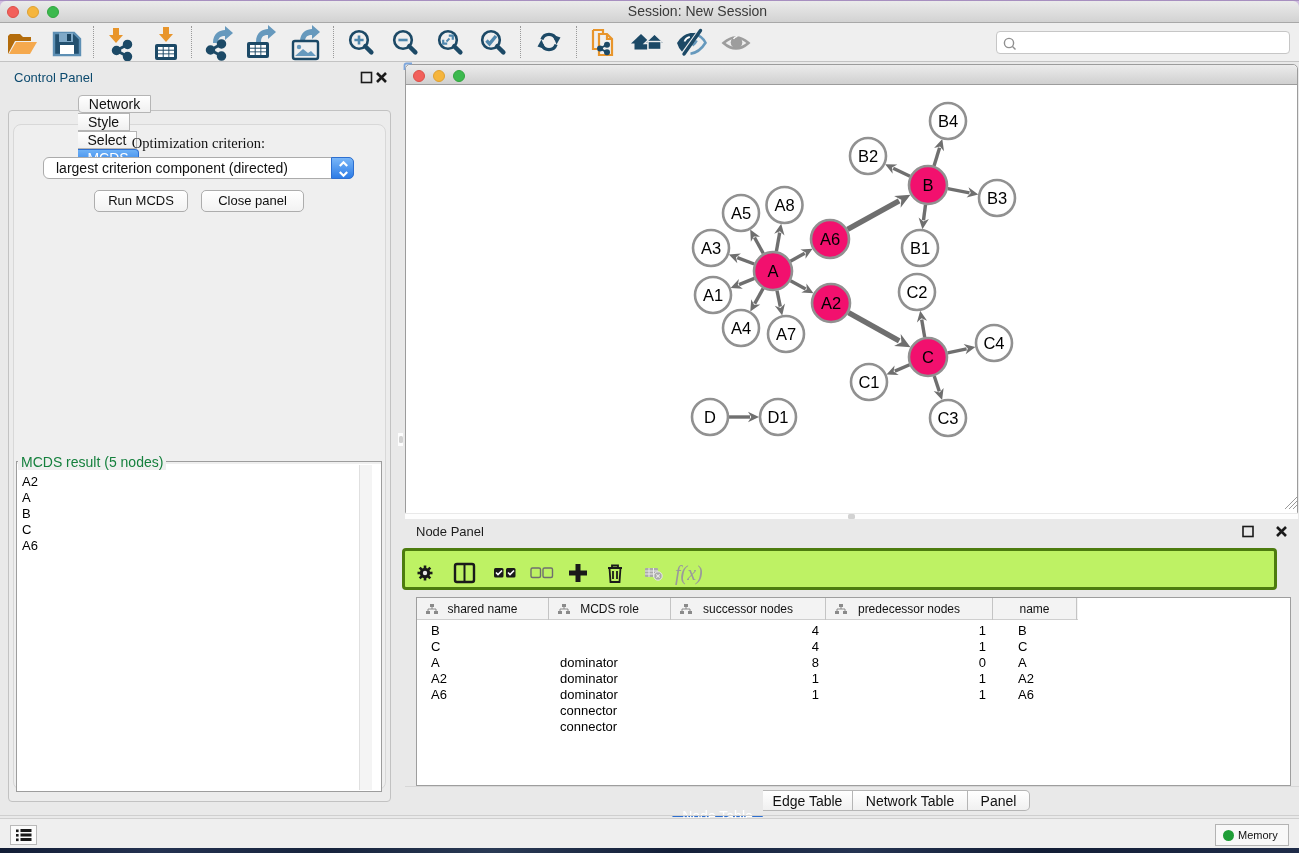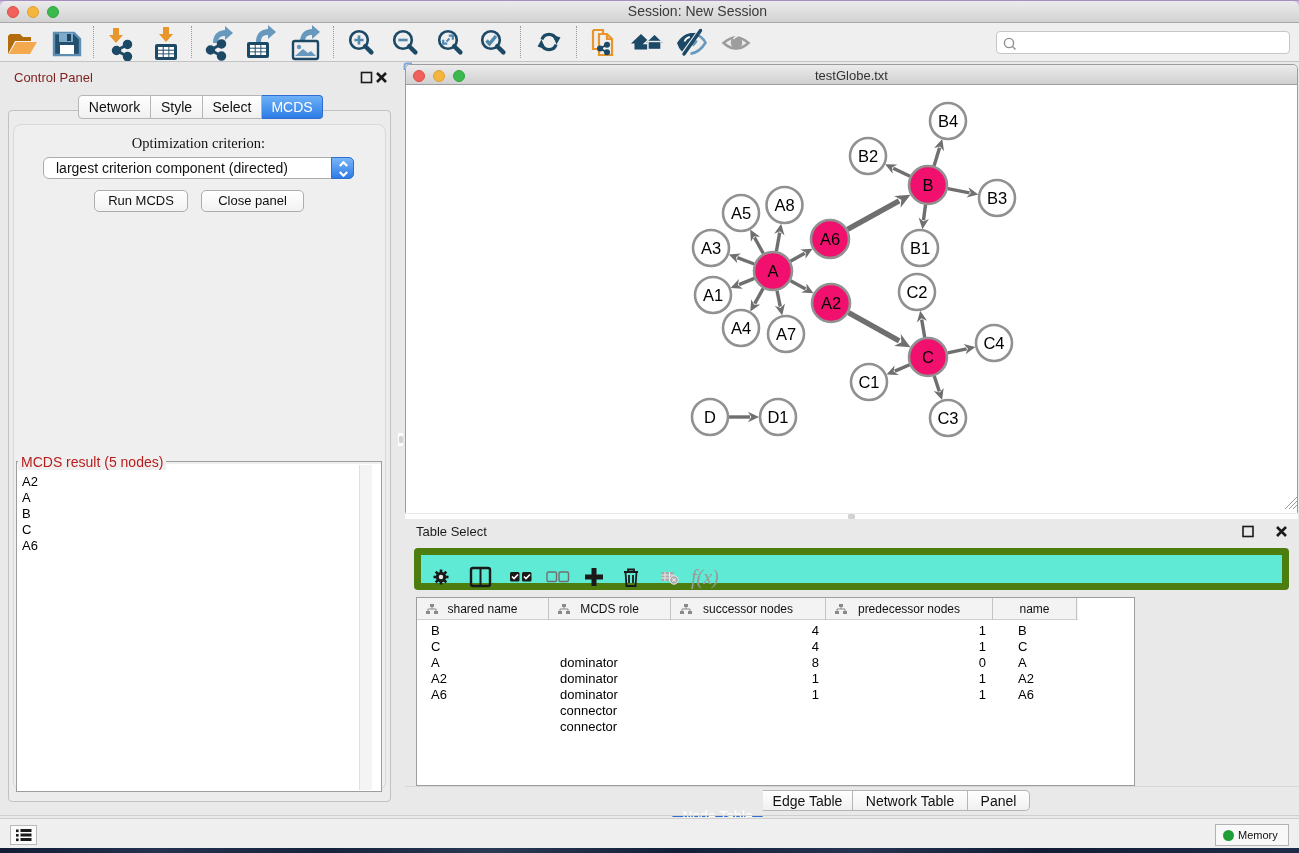--- a/index.html
+++ b/index.html
@@ -21,48 +21,48 @@
   #titlebar .g { left:47px; background:#3cb94e; border:1px solid #31a53f; }
 
   #toolbar { left:0; top:23px; width:1299px; height:39px; background:#efefef;
     border-bottom:1px solid #c3c3c3; }
   .tsep { position:absolute; top:3px; height:32px; width:0;
     border-left:1px dotted #9a9a9a; }
   #searchbox { position:absolute; left:996px; top:8px; width:294px; height:23px;
     background:#fff; border:1px solid #c6c6c6; border-radius:4px; }
 
   
-  #cp-title { left:14px; top:70px; font-size:13px; color:#7f1d1d; }
+  #cp-title { left:14px; top:70px; font-size:13px; color:#0c4a6e; }
   #cpbox { left:8px; top:110px; width:383px; height:692px; background:#ececec;
     border:1px solid #c2c2c2; border-radius:4px; }
   #cpinner { left:4px; top:13px; width:373px; height:666px; background:#efefef;
     border:1px solid #d8d8d8; border-radius:8px; }
 
-  .cptabs { left:78px; top:95px; height:24px; display:flex; font-size:14px; }
+  .cptabs { left:78px; top:95px; height:24px; display:flex; font-size:14px;flex-direction:column; }
   .cptab { background:linear-gradient(#ffffff,#f0f0f0); border:1px solid #b5b5b5;
     border-left:none; color:#111; display:flex; align-items:center; justify-content:center; }
   .cptab.first { border-left:1px solid #b5b5b5; border-radius:4px 0 0 4px; }
   .cptab.last { border-radius:0 4px 4px 0; }
   .cptab.sel { background:linear-gradient(#6db1f7,#2d7ce6); color:#fff; border-color:#2d6fd0; }
 
   #optlabel { left:0; top:135px; width:397px; text-align:center; font-size:14.5px; color:#111;font-family:Liberation Serif, serif; }
   #dropdown { left:43px; top:157px; width:311px; height:22px; background:#fff;
     border:1px solid #ababab; border-radius:6px; font-size:13px; color:#111; }
   #dropdown .txt { position:absolute; left:12px; top:2px; font-size:14px; }
   #dropdown .step { position:absolute; right:-1px; top:-1px; width:23px; height:22px;
     border-radius:0 5px 5px 0; background:linear-gradient(#79b6f8,#2d7ce6);
     border:1px solid #2d6fd0; }
   .btn { position:absolute; height:22px; background:linear-gradient(#ffffff,#f2f2f2);
     border:1px solid #adadad; border-radius:5px; font-size:13px; color:#111;
     text-align:center; line-height:20px; }
   #btn-run { left:94px; top:190px; width:94px; }
   #btn-close { left:201px; top:190px; width:103px; }
 
   #fieldset { left:16px; top:461px; width:366px; height:331px; border:1px solid #9d9d9d; }
-  #fs-legend { left:18px; top:454px; background:#efefef; padding:0 3px; font-size:14px; color:#b91c1c; }
+  #fs-legend { left:18px; top:454px; background:#efefef; padding:0 3px; font-size:14px; color:#15803d; }
   #fs-list { left:17px; top:464px; width:364px; height:327px; background:#fff; font-size:13px; color:#000; }
   #fs-list div { padding-left:5px; height:16px; line-height:16px; }
   #fs-scroll { left:359px; top:465px; width:13px; height:325px; background:#f4f4f4;
     border-left:1px solid #e0e0e0; }
 
   
   #netwin { left:405px; top:64px; width:893px; height:449px; background:#fff;
     border:1px solid #9c9c9c; border-radius:5px 5px 0 0;
     }
   #nw-titlebar { position:absolute; left:0; top:0; width:100%; height:20px;
@@ -70,23 +70,23 @@
     border-bottom:1px solid #9c9c9c; }
   #nw-titlebar .title { width:100%; text-align:center; font-size:13px; color:#333; margin-top:3px; }
   #nw-titlebar .tl { top:5px; width:12px; height:12px; }
   #nw-titlebar .r { left:7px; background:#f2605b; border:1px solid #dc4f48; }
   #nw-titlebar .y { left:27px; background:#f5b53d; border:1px solid #dfa131; }
   #nw-titlebar .g { left:47px; background:#3cb94e; border:1px solid #31a53f; }
   #nw-canvas { position:absolute; left:0; top:21px; width:891px; height:427px; background:#fff; }
 
   
   #tp-title { left:416px; top:524px; font-size:13px; color:#1c1c1c; }
-  #tp-toolbar { left:414px; top:548px; width:875px; height:42px; background:#5eead4;
-    border:7px solid #4d7c0f; border-radius:4px; }
-  #tptable { left:416px; top:597px; width:719px; height:189px; background:#fff;
+  #tp-toolbar { left:402px; top:548px; width:875px; height:42px; background:#bef264;
+    border:3px solid #4d7c0f; border-radius:4px; }
+  #tptable { left:416px; top:597px; width:875px; height:189px; background:#fff;
     border:1px solid #9e9e9e; font-size:12px;text-decoration:underline; }
   .trow { font-size:13px; }
   #tphead { position:absolute; left:0; top:0; width:661px; height:22px;
     background:#f3f3f3; border-bottom:1px solid #cfcfcf; }
   .th { position:absolute; top:0; height:22px; border-right:1px solid #c4c4c4;
     text-align:center; line-height:22px; color:#111; }
   .th svg { position:absolute; left:8px; top:5px; margin:0 !important; }
   .trow { position:absolute; left:0; width:100%; height:16px; line-height:16px; color:#000; }
   .c1 { position:absolute; left:14px; }
   .c2 { position:absolute; left:143px;margin-top:32px; }
@@ -281,21 +281,20 @@
     <div>A6</div>
 </div>
 <div class="abs" id="fs-scroll"></div>
 <div class="abs" id="fs-legend">MCDS result (5 nodes)</div>
 
 <div class="abs" id="netwin">
   <div id="nw-titlebar">
     <div class="tl r"></div>
       <div class="tl y"></div>
       <div class="tl g"></div>
-    <div class="title">testGlobe.txt</div>
   </div>
   <div id="nw-canvas">
       <svg width="894" height="427" style="position:absolute;left:0;top:0">
 <line x1="348.4" y1="192.4" x2="333.0" y2="198.6" stroke="#6f6f6f" stroke-width="3.4"></line>
         <polygon points="324.6,201.9 332.9,193.0 331.8,199.1 336.8,202.7" fill="#6f6f6f"></polygon>
 <line x1="348.2" y1="178.0" x2="331.3" y2="171.7" stroke="#6f6f6f" stroke-width="3.4"></line>
         <polygon points="322.8,168.6 334.9,167.6 330.0,171.3 331.3,177.3" fill="#6f6f6f"></polygon>
 <line x1="357.3" y1="167.5" x2="348.5" y2="151.5" stroke="#6f6f6f" stroke-width="3.4"></line>
         <polygon points="344.2,143.6 354.0,150.8 347.9,150.4 344.9,155.8" fill="#6f6f6f"></polygon>
 <line x1="370.4" y1="165.3" x2="373.7" y2="146.6" stroke="#6f6f6f" stroke-width="3.4"></line>
@@ -373,21 +372,21 @@
 <text x="304" y="336.5" font-size="16.5" font-family="Liberation Sans, sans-serif" fill="#000" text-anchor="middle">D</text>
 <text x="372" y="336.5" font-size="16.5" font-family="Liberation Sans, sans-serif" fill="#000" text-anchor="middle">D1</text>
 </svg>
     </div>
 </div>
 
 <svg class="abs" width="10" height="8" style="left:403px;top:62px">
 <path d="M1.5 8 L1.5 3.5 Q1.5 1.5 3.5 1.5 L9 1.5" fill="none" stroke="#7da6dc" stroke-width="1.8"></path>
   </svg>
 
-<div class="abs" id="tp-title">Table Select</div>
+<div class="abs" id="tp-title">Node Panel</div>
 <svg class="abs" width="50" height="16" style="left:1240px;top:524px">
     <rect x="3" y="2.5" width="10" height="10" fill="none" stroke="#1a1a1a" stroke-width="1.6"></rect>
     <path d="M37 3 L46 12 M46 3 L37 12" stroke="#1a1a1a" stroke-width="2.6"></path>
   </svg>
 <div class="abs" id="tp-toolbar">
     <svg width="875" height="42" style="position:absolute;left:0;top:0">
 <g fill="#1a1a1a">
         <circle cx="20" cy="22" r="5.2"></circle>
         <circle cx="20" cy="22" r="2.2" fill="#e9e9e9"></circle>
 <g stroke="#1a1a1a" stroke-width="2.6">

